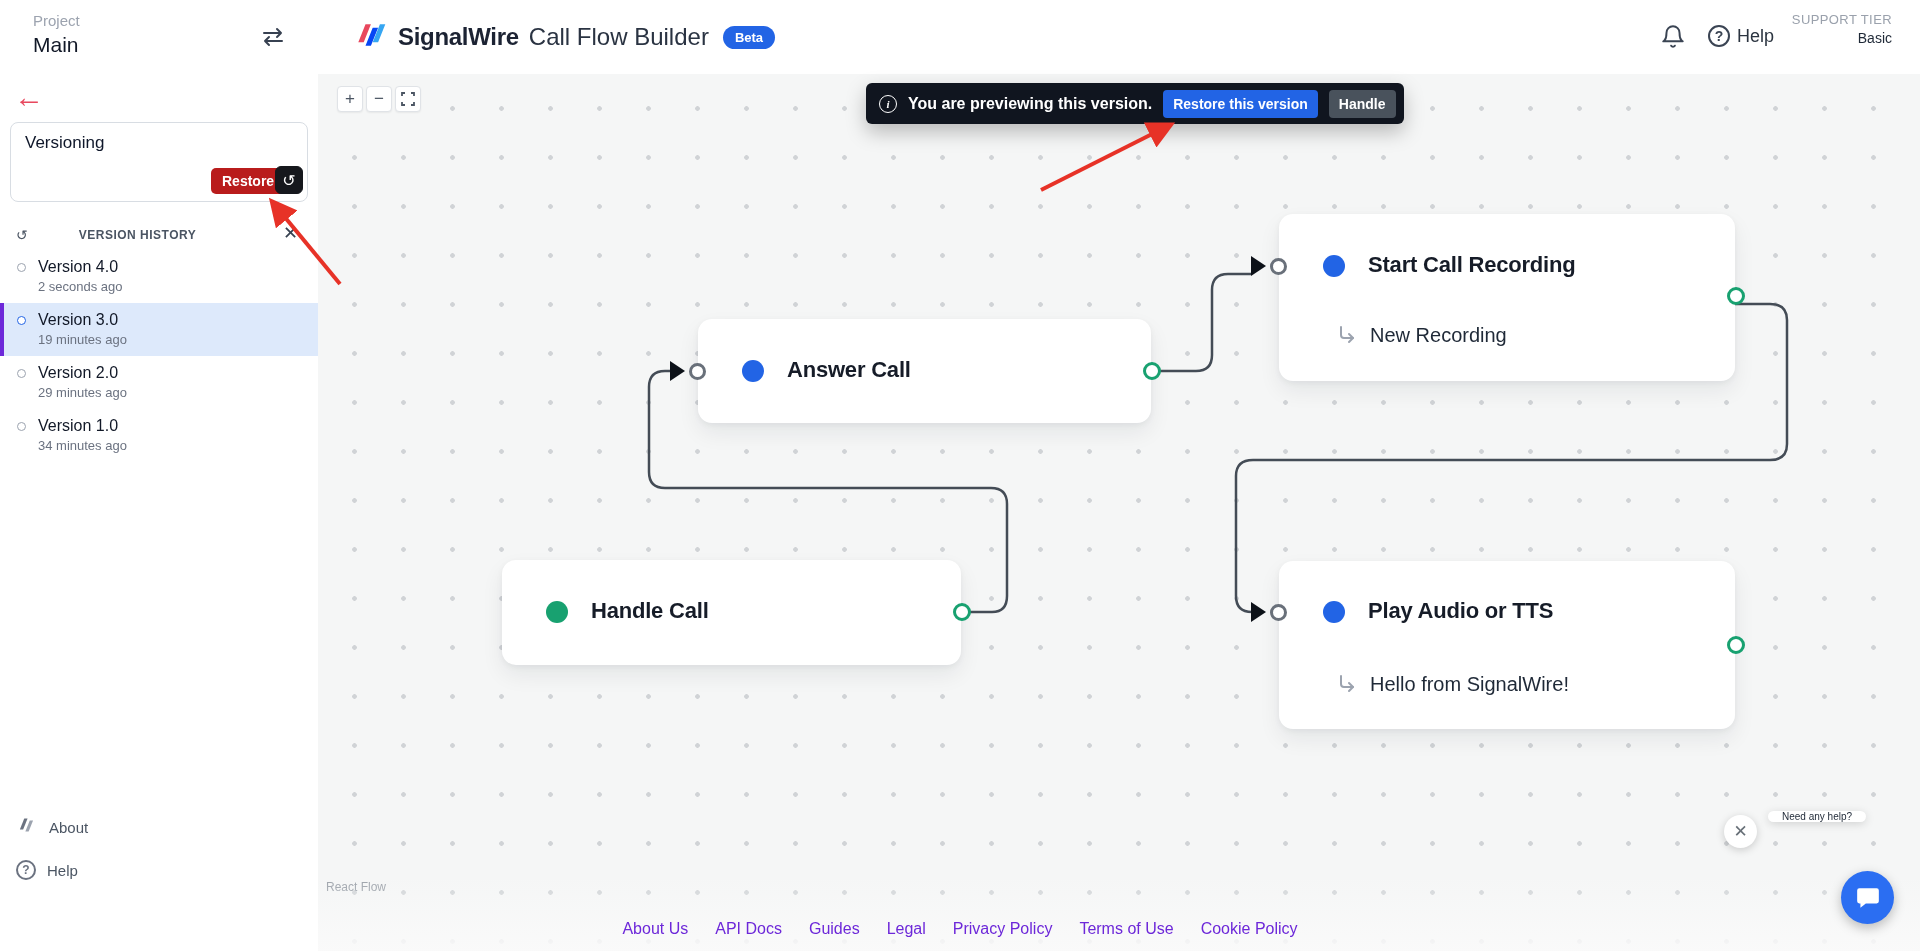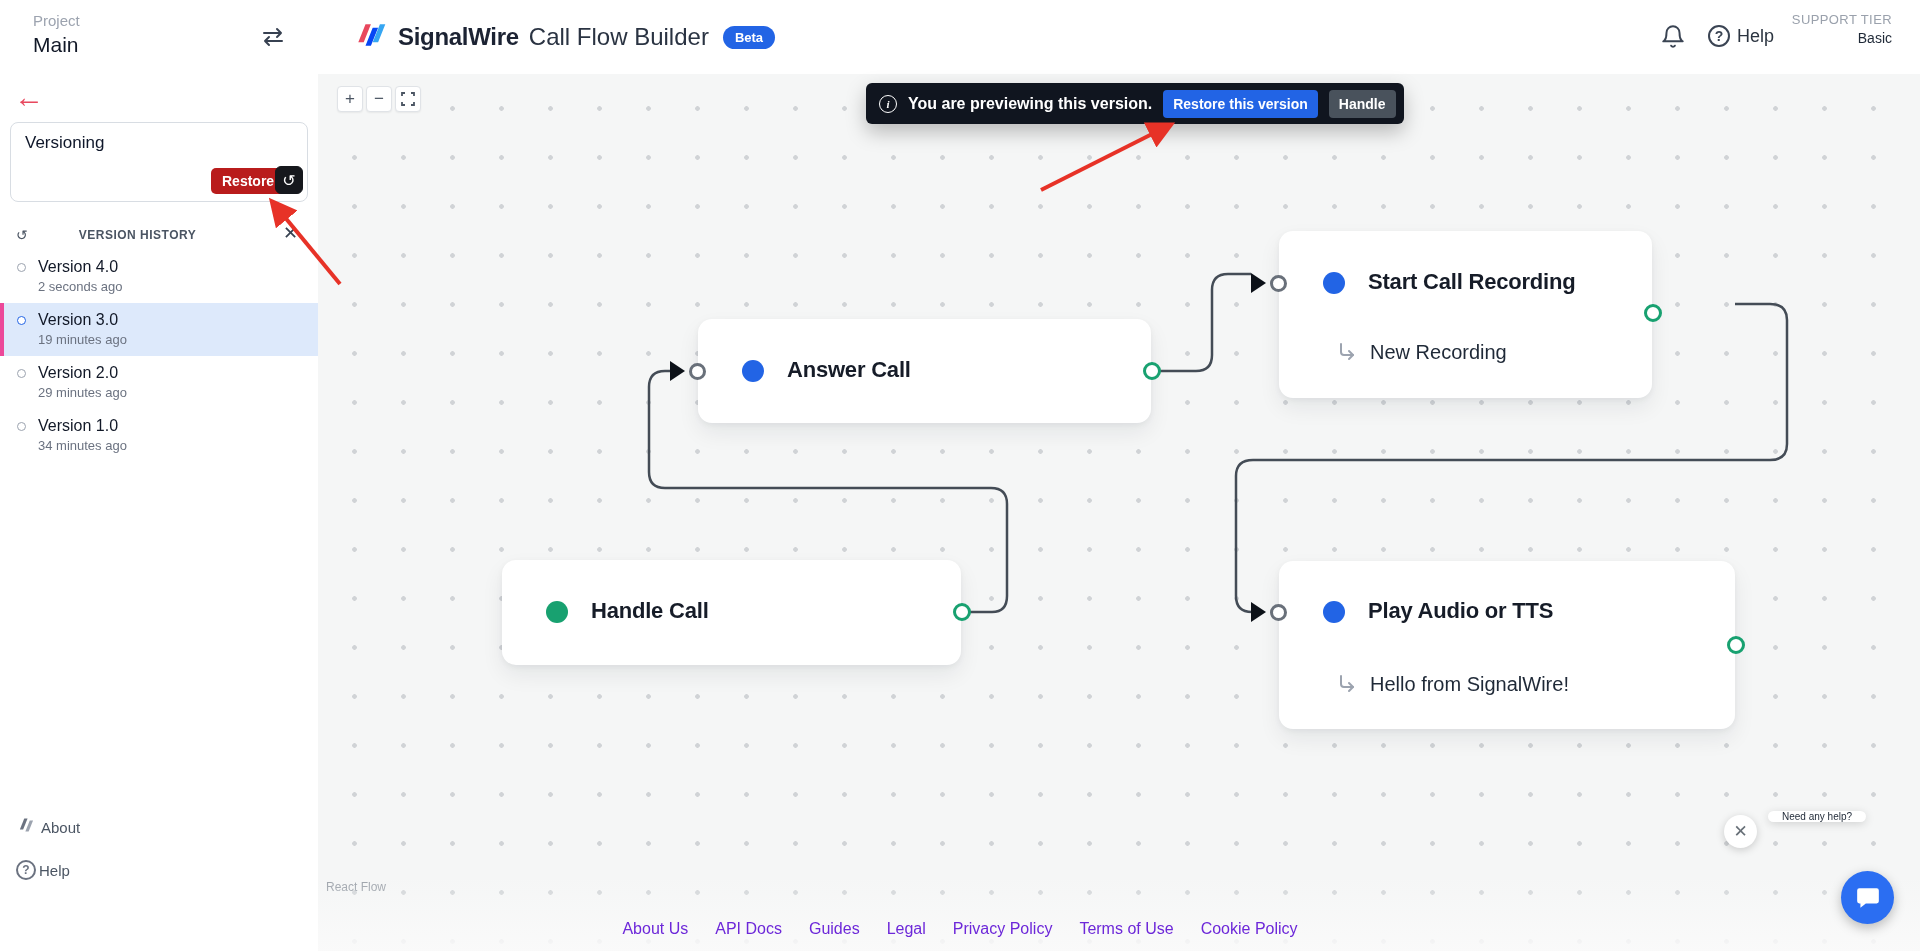--- a/index.html
+++ b/index.html
@@ -29,26 +29,26 @@
   .version-card { position:absolute; left:10px; top:48px; width:298px; height:80px; border:1px solid #d8dde3; border-radius:8px; background:#fff; }
   .version-card-title { position:absolute; left:14px; top:10px; font-size:17px; color:#0f172a; font-weight:500; }
   .restore-btn { position:absolute; left:200px; top:45px; background:#b91c1c; color:#fff; border:none; font-size:14px; font-weight:600; font-family:"Liberation Sans",sans-serif; padding:5px 11px; border-radius:5px; cursor:pointer; }
   .restore-icon-btn { position:absolute; left:264px; top:43px; width:28px; height:28px; background:#16181d; border:1px solid #16181d; border-radius:6px; color:#fff; font-size:16px; display:flex; align-items:center; justify-content:center; cursor:pointer; }
   .history-header { position:absolute; left:16px; top:153px; display:flex; align-items:center; gap:7px; }
   .history-icon { font-size:14px; color:#4b5563; }
   .history-title { font-size:12px; font-weight:700; color:#4b5563; letter-spacing:0.5px;margin-left:44px; }
   .history-close { position:absolute; right:20px; top:148px; font-size:18px; color:#374151; cursor:pointer; }
   .version-list { position:absolute; left:0; top:176px; width:318px; }
   .version-item { position:relative; width:318px; height:53px; padding:8px 0 0 38px; cursor:pointer; }
-  .version-item.selected { background:#dde9fb; border-left:4px solid #ec4899; padding-left:34px; }
+  .version-item.selected { background:#dde9fb; border-left:4px solid #6d28d9; padding-left:34px; }
   .version-bullet { position:absolute; left:17px; top:13px; width:9px; height:9px; border:1.5px solid #9ca3af; border-radius:50%; background:#fff; }
   .version-item.selected .version-bullet { left:13px; border-color:#2264e5; }
   .version-name { font-size:16px; color:#111827; }
   .version-time { font-size:13px; color:#6b7280; margin-top:3px; }
-  .side-bottom-row { position:absolute; left:16px; display:flex; align-items:center; gap:3px; cursor:pointer; }
+  .side-bottom-row { position:absolute; left:16px; display:flex; align-items:center; gap:11px; cursor:pointer; }
   .about-row { top:740px; }
   .helprow { top:786px; }
   .side-bottom-label { font-size:15px; color:#4b5563; }
   .qmark-sm { width:20px; height:20px; border:2px solid #6b7280; border-radius:50%; color:#6b7280; font-size:12px; font-weight:700; display:flex; align-items:center; justify-content:center; }
 
   
   .canvas { position:absolute; left:318px; top:74px; width:1602px; height:877px; background:#f5f6f6;
     background-image:radial-gradient(circle, #d0d3d6 2px, transparent 2.6px); background-size:49px 49px; background-position:12px 10px; }
   .canvas-fade { position:absolute; left:0; bottom:0; width:100%; height:75px; background:linear-gradient(transparent, rgba(250,250,250,0.95)); pointer-events:none; }
   .edges-svg { position:absolute; left:0; top:0; width:1602px; height:877px; pointer-events:none; }
@@ -215,21 +215,21 @@
     </div>
 
     <div class="flow-node" style="left:380px; top:245px; width:453px; height:104px;">
       <span class="handle-in-triangle" style="top:42px;"></span>
       <span class="handle-in-circle" style="top:44px;"></span>
       <span class="node-dot dot-blue" style="top:41px;"></span>
       <div class="node-title" style="top:38px;">Answer Call</div>
       <span class="handle-out" style="top:43px;"></span>
     </div>
 
-    <div class="flow-node" style="left:961px; top:157px; width:373px; height:167px;padding-left:32px;">
+    <div class="flow-node" style="left:961px; top:140px; width:456px; height:167px;padding-left:32px;">
       <span class="handle-in-triangle" style="top:42px;"></span>
       <span class="handle-in-circle" style="top:44px;"></span>
       <span class="node-dot dot-blue" style="top:41px;"></span>
       <div class="node-title" style="top:38px;">Start Call Recording</div>
       <span class="node-sub-icon" style="top:110px;">
         <svg width="22" height="22" viewBox="0 0 22 22" fill="none" stroke="#9ca3af" stroke-width="2" stroke-linecap="round" stroke-linejoin="round">
             <path d="M5 3 v8 a3 3 0 0 0 3 3 h9"></path>
             <path d="M13 10 l4 4 -4 4"></path>
           </svg>
       </span>

